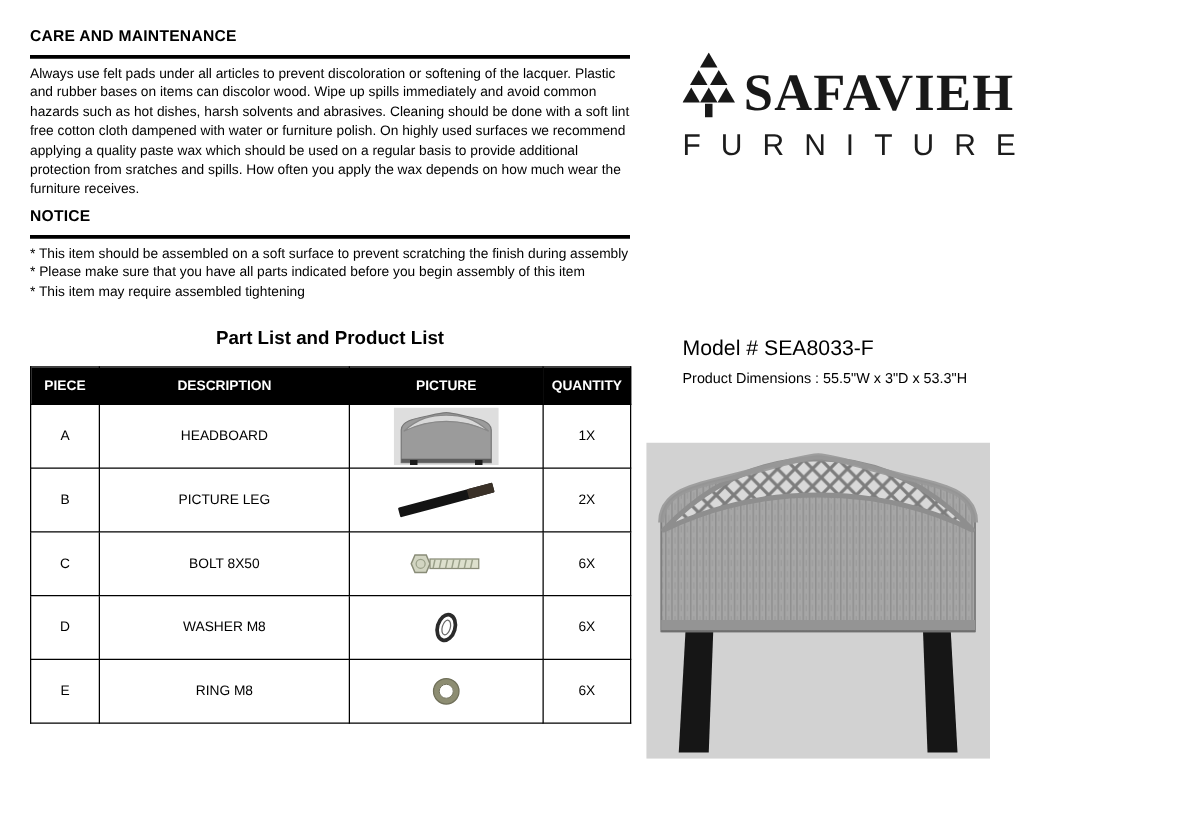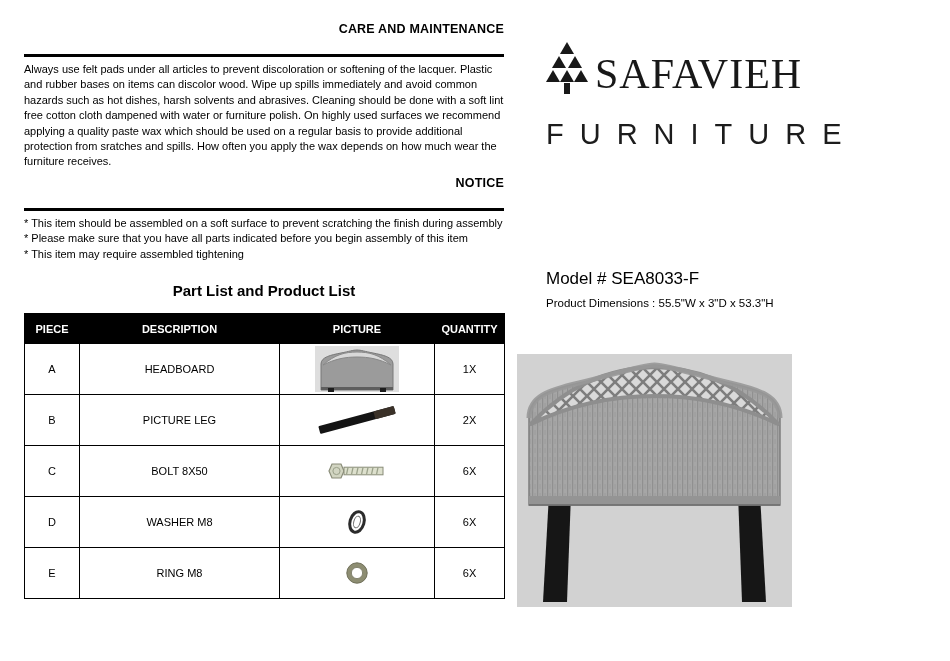--- a/index.html
+++ b/index.html
@@ -3,21 +3,21 @@
 <meta charset="utf-8">
 <style>
   html,body{margin:0;padding:0;}
   body{
     width:950px;height:661px;position:relative;background:#ffffff;
     font-family:"Liberation Sans", sans-serif;color:#000;overflow:hidden;
   }
   .left-col{position:absolute;left:24px;top:22px;width:480px;}
   .section-heading{
     font-size:12.5px;font-weight:bold;letter-spacing:.2px;
-    border-bottom:3px solid #000;padding-bottom:18px;margin-bottom:5px;text-align:right;
+    border-bottom:3px solid #000;padding-bottom:8px;margin-bottom:5px;
   }
   .body-text{font-size:11px;line-height:15.4px;margin-bottom:6px;}
   .notice-item{font-size:11px;line-height:15.4px;}
   .part-list-title{
     text-align:center;font-size:15px;font-weight:bold;margin:20px 0 14px 0;
   }
   table.parts{
     border-collapse:collapse;width:480px;table-layout:fixed;
   }
   table.parts th{
@@ -30,26 +30,26 @@
   }
   .col-piece{width:55px;}
   .col-desc{width:200px;}
   .col-pic{width:155px;}
   .col-qty{width:70px;}
   .pic-wrap{display:flex;align-items:center;justify-content:center;height:100%;}
 
   .brand{position:absolute;left:546px;top:42px;width:292px;}
   .brand-row{display:flex;align-items:flex-end;gap:7px;}
   .brand-name{
-    font-family:"Liberation Serif", serif;font-size:42px;font-weight:400;
+    font-family:"Liberation Serif", serif;font-size:42px;font-weight:700;
     letter-spacing:1px;color:#181818;line-height:48px;white-space:nowrap;
   }
   .brand-sub{
-    font-size:29px;letter-spacing:16px;font-weight:300;color:#1c1c1c;
-    margin-top:20px;white-space:nowrap;
+    font-size:24px;letter-spacing:16px;font-weight:300;color:#1c1c1c;
+    margin-top:4px;white-space:nowrap;
   }
   .model-line{position:absolute;left:546px;top:269px;font-size:17px;}
   .dim-line{position:absolute;left:546px;top:297px;font-size:11.5px;}
   .product-image{position:absolute;left:517px;top:354px;width:275px;height:253px;}
 </style>
 </head>
 <body>
 
 <div class="left-col">
 

